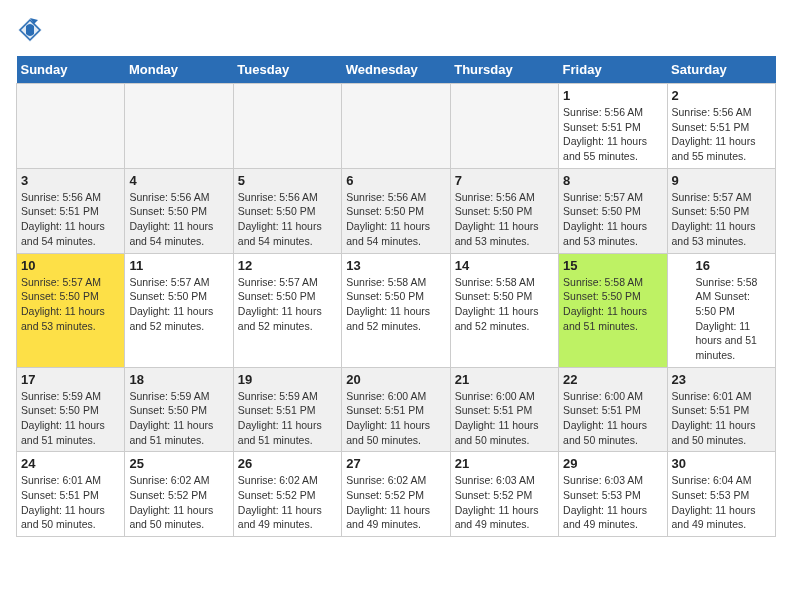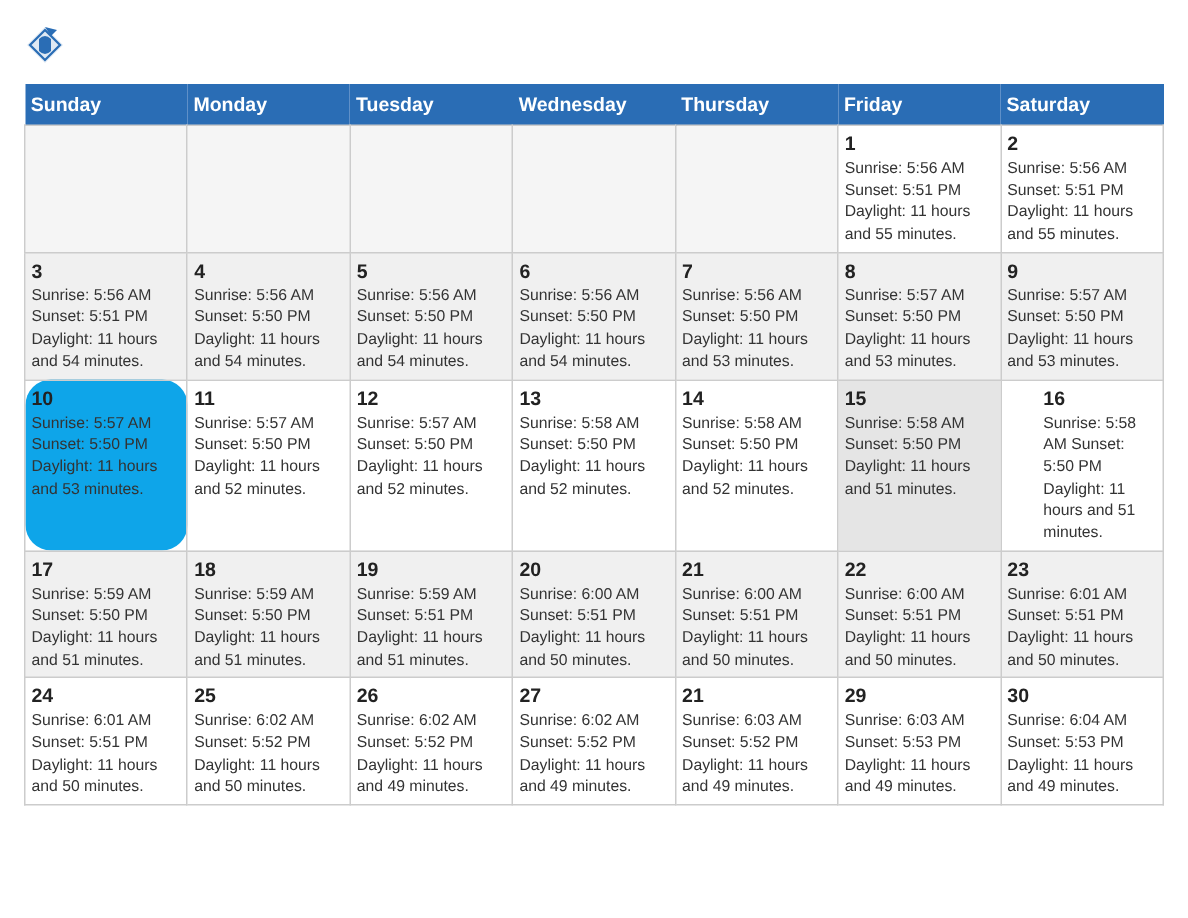--- a/index.html
+++ b/index.html
@@ -188,21 +188,21 @@
         </td>
         <td style="background: rgb(240, 240, 240);">
           <div class="day-number">9</div>
           <div class="day-info">Sunrise: 5:57 AM
 Sunset: 5:50 PM
 Daylight: 11 hours
 and 53 minutes.</div>
         </td>
       </tr>
       <tr>
-        <td style="background: #0ea5e9; border-radius: 17px;">
+        <td style="background: #fde047;">
           <div class="day-number">10</div>
           <div class="day-info">Sunrise: 5:57 AM
 Sunset: 5:50 PM
 Daylight: 11 hours
 and 53 minutes.</div>
         </td>
         <td style="background: rgb(255, 255, 255);">
           <div class="day-number">11</div>
           <div class="day-info">Sunrise: 5:57 AM
 Sunset: 5:50 PM
@@ -223,21 +223,21 @@
 Daylight: 11 hours
 and 52 minutes.</div>
         </td>
         <td style="background: rgb(255, 255, 255);">
           <div class="day-number">14</div>
           <div class="day-info">Sunrise: 5:58 AM
 Sunset: 5:50 PM
 Daylight: 11 hours
 and 52 minutes.</div>
         </td>
-        <td style="background: #e5e5e5;">
+        <td style="background: #bef264;">
           <div class="day-number">15</div>
           <div class="day-info">Sunrise: 5:58 AM
 Sunset: 5:50 PM
 Daylight: 11 hours
 and 51 minutes.</div>
         </td>
         <td style="background: rgb(255, 255, 255); padding-left: 28px;">
           <div class="day-number">16</div>
           <div class="day-info">Sunrise: 5:58 AM
 Sunset: 5:50 PM

